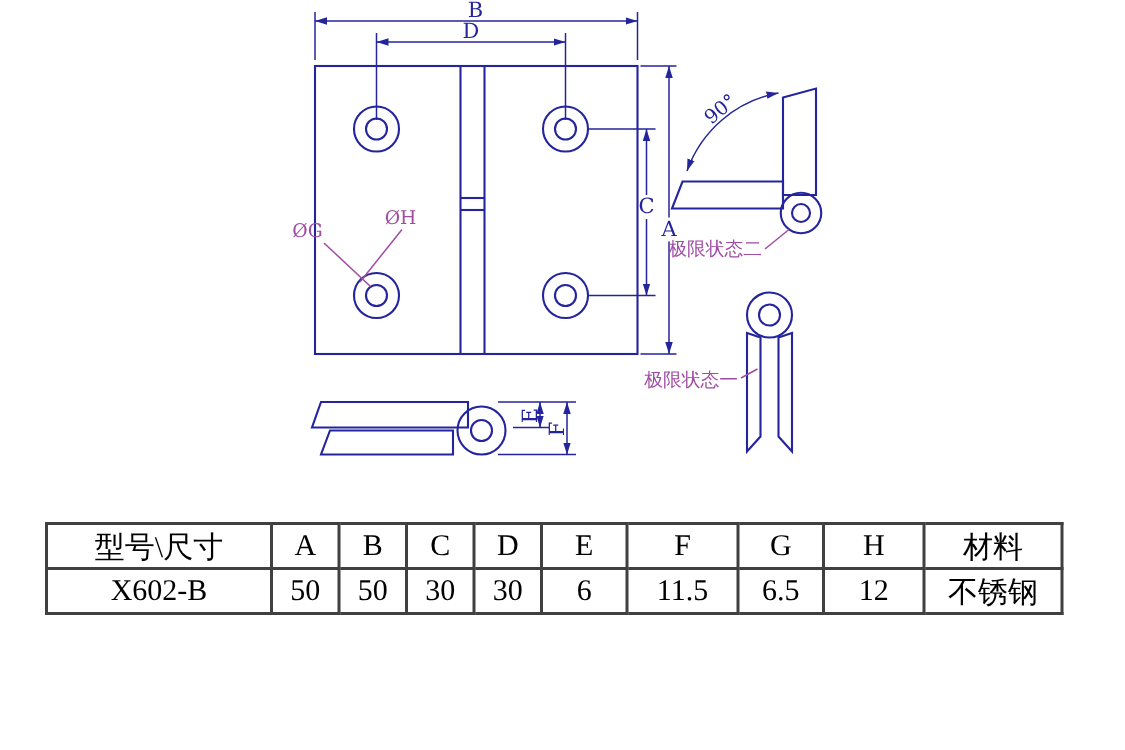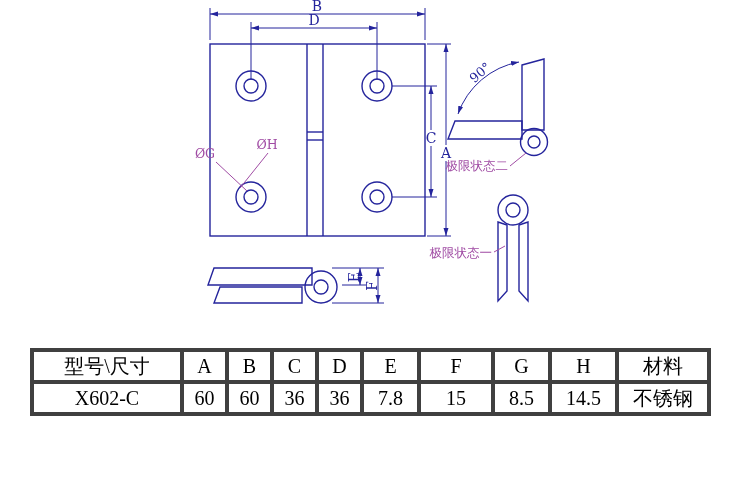--- a/index.html
+++ b/index.html
@@ -14,21 +14,21 @@
   .dimln{stroke:#24249c;stroke-width:1;fill:none;}
   .dimtx{fill:#24249c;font-size:14px;stroke:none;}
   .angtx{fill:#24249c;font-size:13px;stroke:none;}
   .anntx{fill:#a04ca4;font-size:12.5px;stroke:none;}
   .annln{stroke:#a04ca4;stroke-width:1;fill:none;}
   .spec-table{
     border-collapse:collapse;table-layout:fixed;
     margin:8px 0 0 30px;
   }
   .spec-table th,.spec-table td{
-    border:4px solid #404040;text-align:center;vertical-align:middle;
+    border:2px solid #404040;text-align:center;vertical-align:middle;
     font-size:20px;font-weight:normal;color:#000;height:28px;padding:0 2px;
     font-family:"Liberation Serif","DejaVu Serif",serif;
     white-space:nowrap;overflow:hidden;
   }
 </style>
 </head>
 <body>
 
 <div class="drawing-area">
 <svg width="750" height="340" viewBox="0 0 750 340">
@@ -154,25 +154,25 @@
       <th>B</th>
       <th>C</th>
       <th>D</th>
       <th>E</th>
       <th>F</th>
       <th>G</th>
       <th>H</th>
       <th>材料</th>
     </tr>
     <tr>
-      <td>X602-C</td>
-      <td>60</td>
-      <td>60</td>
-      <td>36</td>
-      <td>36</td>
-      <td>7.8</td>
-      <td>15</td>
-      <td>8.5</td>
-      <td>14.5</td>
+      <td>X602-B</td>
+      <td>50</td>
+      <td>50</td>
+      <td>30</td>
+      <td>30</td>
+      <td>6</td>
+      <td>11.5</td>
+      <td>6.5</td>
+      <td>12</td>
       <td>不锈钢</td>
     </tr>
   </tbody>
 </table>
 
 </body></html>

